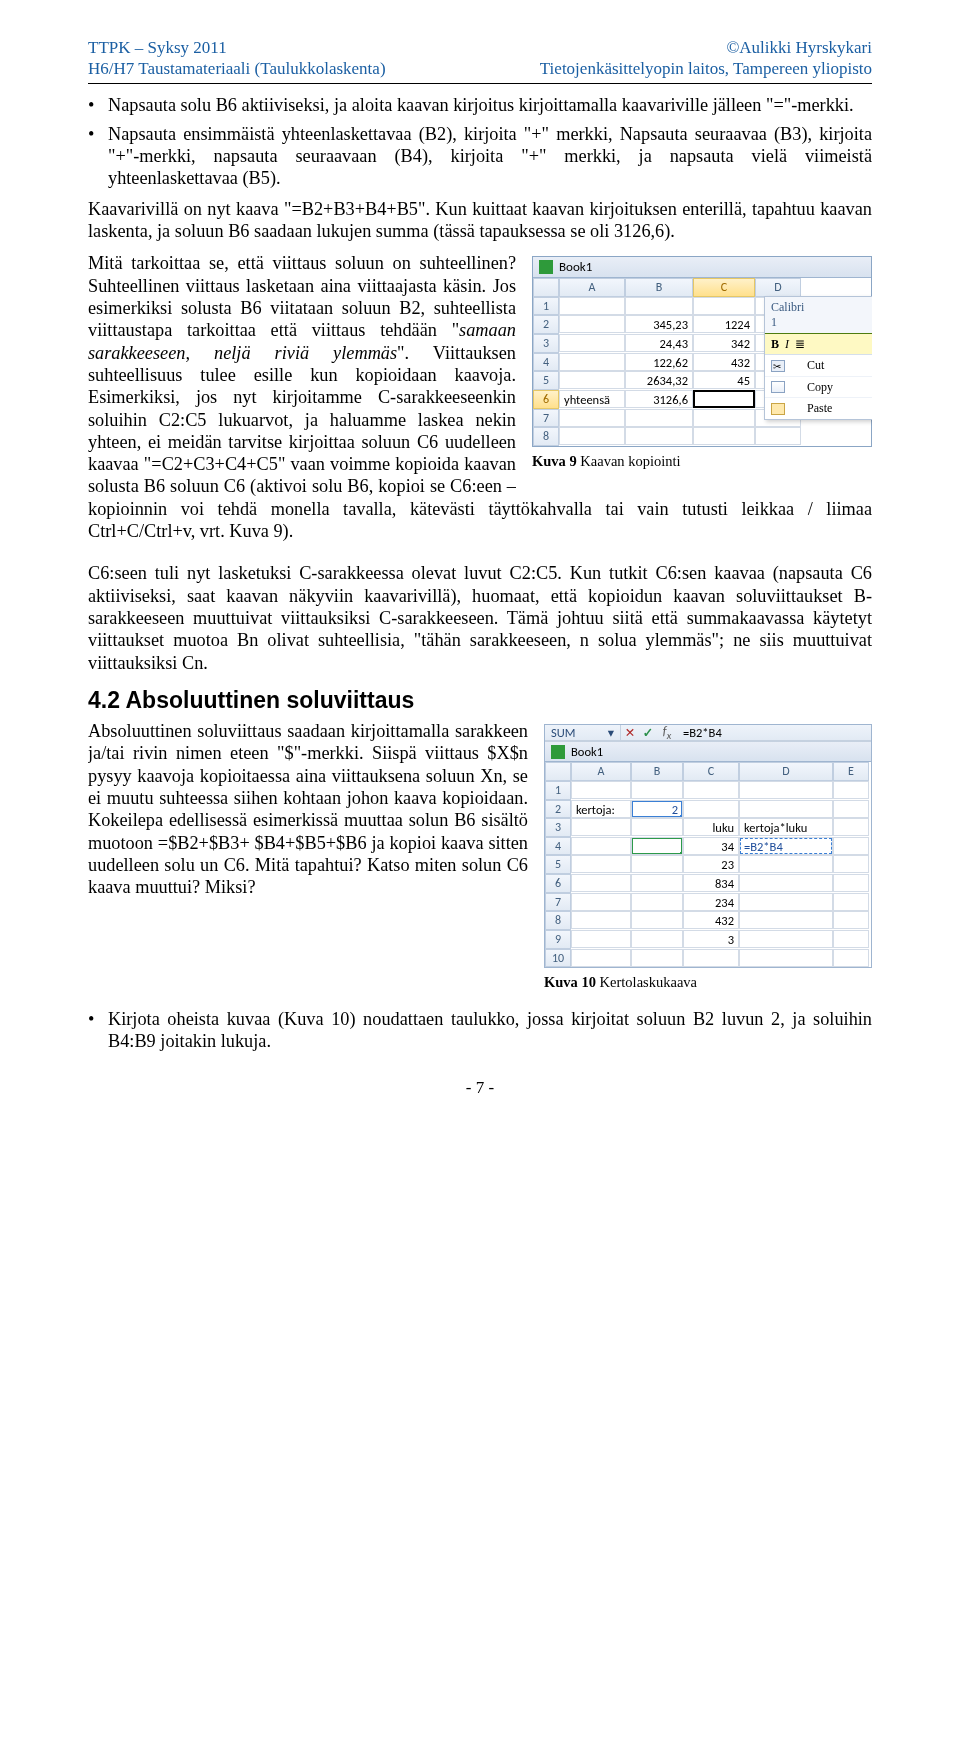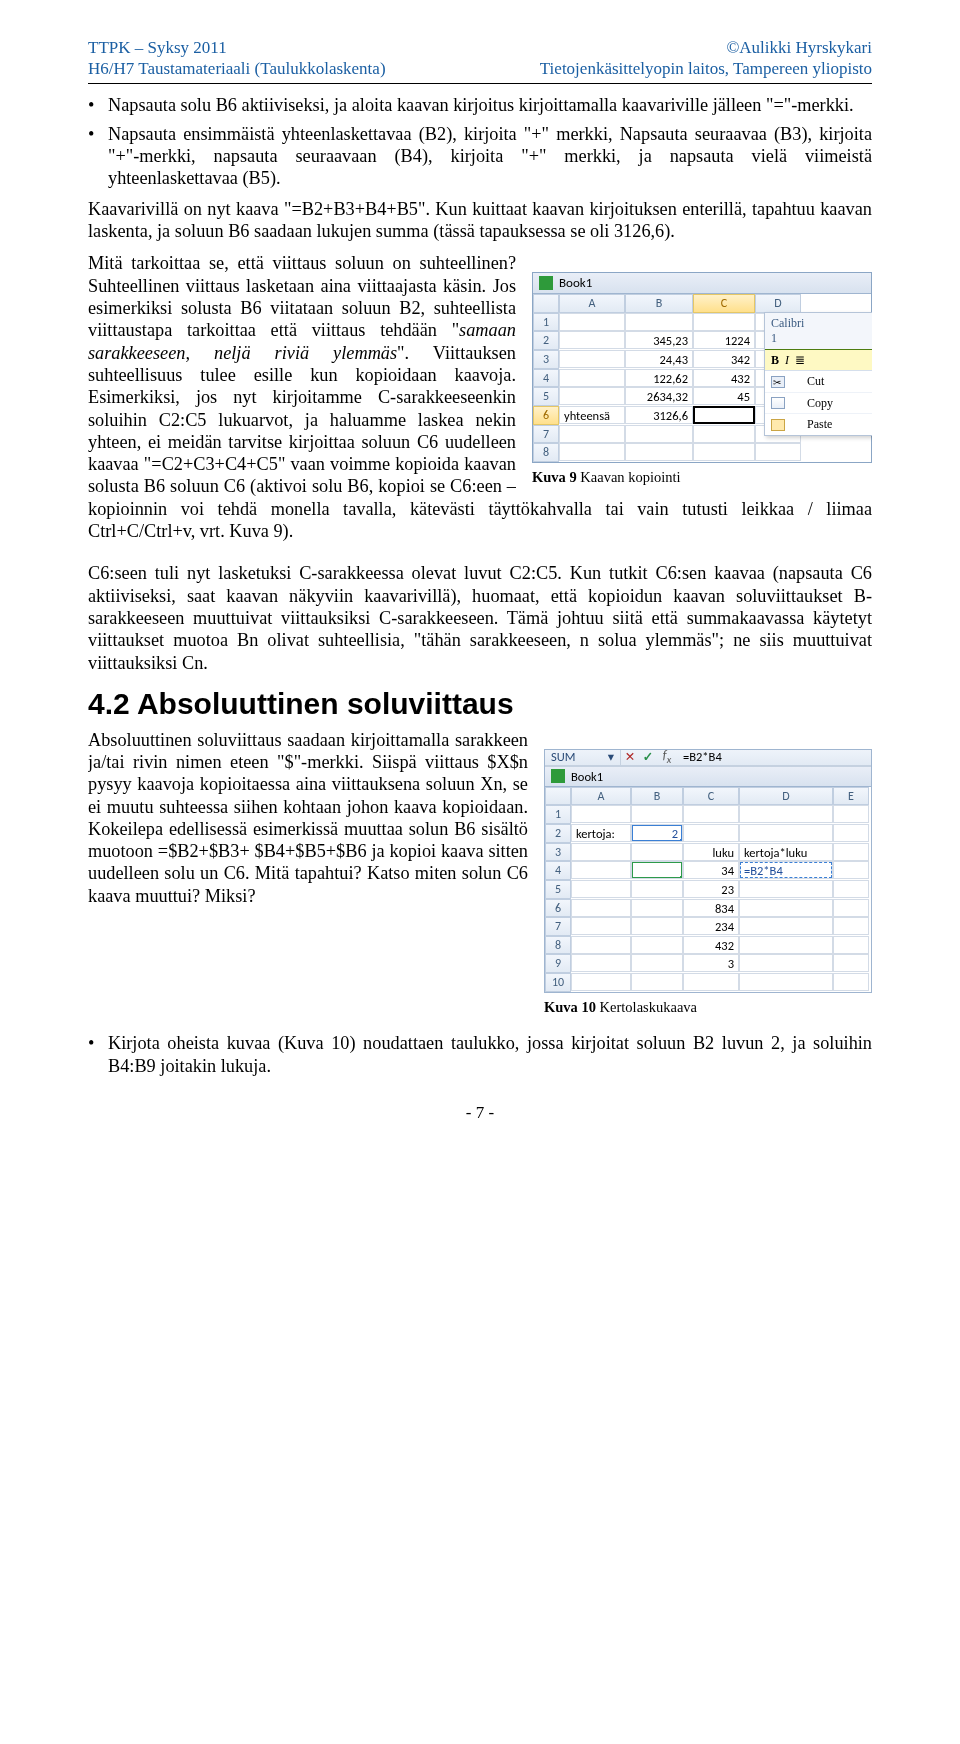--- a/index.html
+++ b/index.html
@@ -44,33 +44,33 @@
   p.body {
     text-align: justify;
     margin-bottom: 10px;
   }
   .wrap1 {
     overflow: hidden;
     margin-bottom: 10px;
   }
   .figure-right {
     float: right;
-    margin: 20px 0 6px 16px;
+    margin: 4px 0 6px 16px;
   }
   .fig9 { width: 340px; }
   .fig10 { width: 328px; }
   .figcap {
     font-size: 14.5px;
     margin-top: 6px;
   }
   .figcap b { font-weight: bold; }
   h2.sec {
     font-family: Arial, Helvetica, sans-serif;
     font-weight: bold;
-    font-size: 30px;
+    font-size: 23px;
     margin: 12px 0 6px 0;
   }
   .page-num {
     text-align: center;
     margin-top: 26px;
     font-size: 17px;
   }
   
   .excel9 {
     border: 1px solid #8ba6c5;

